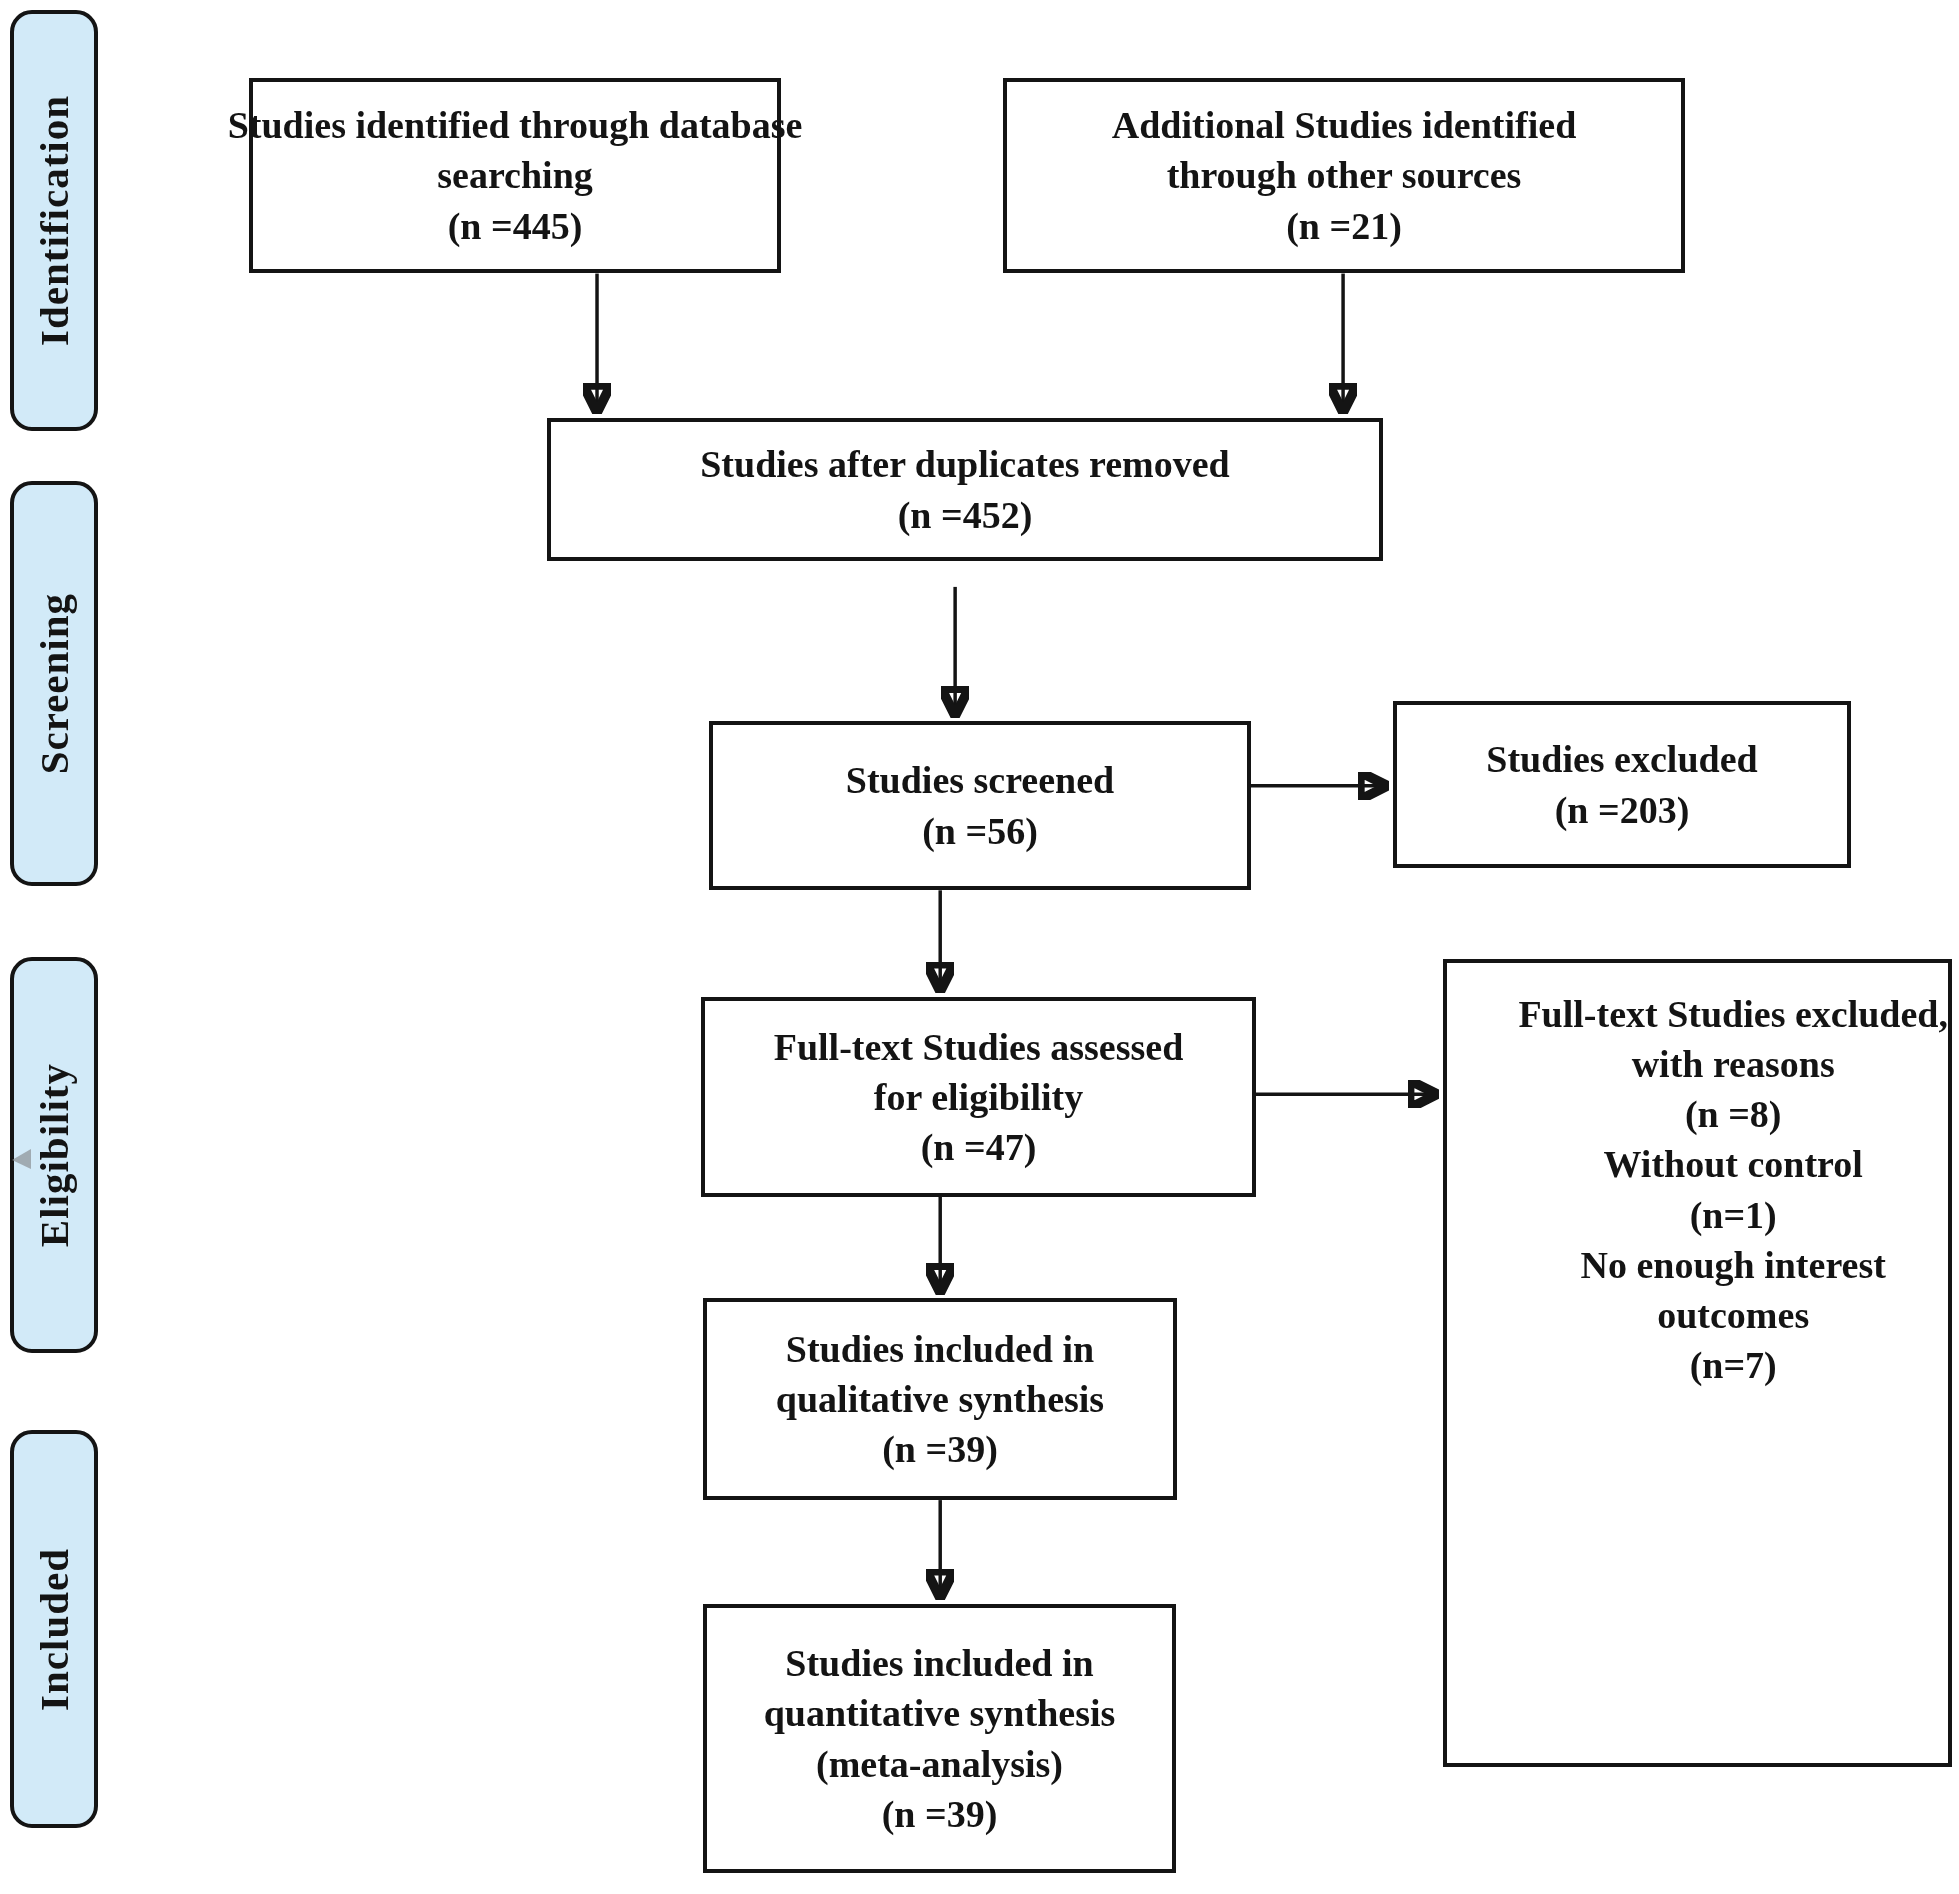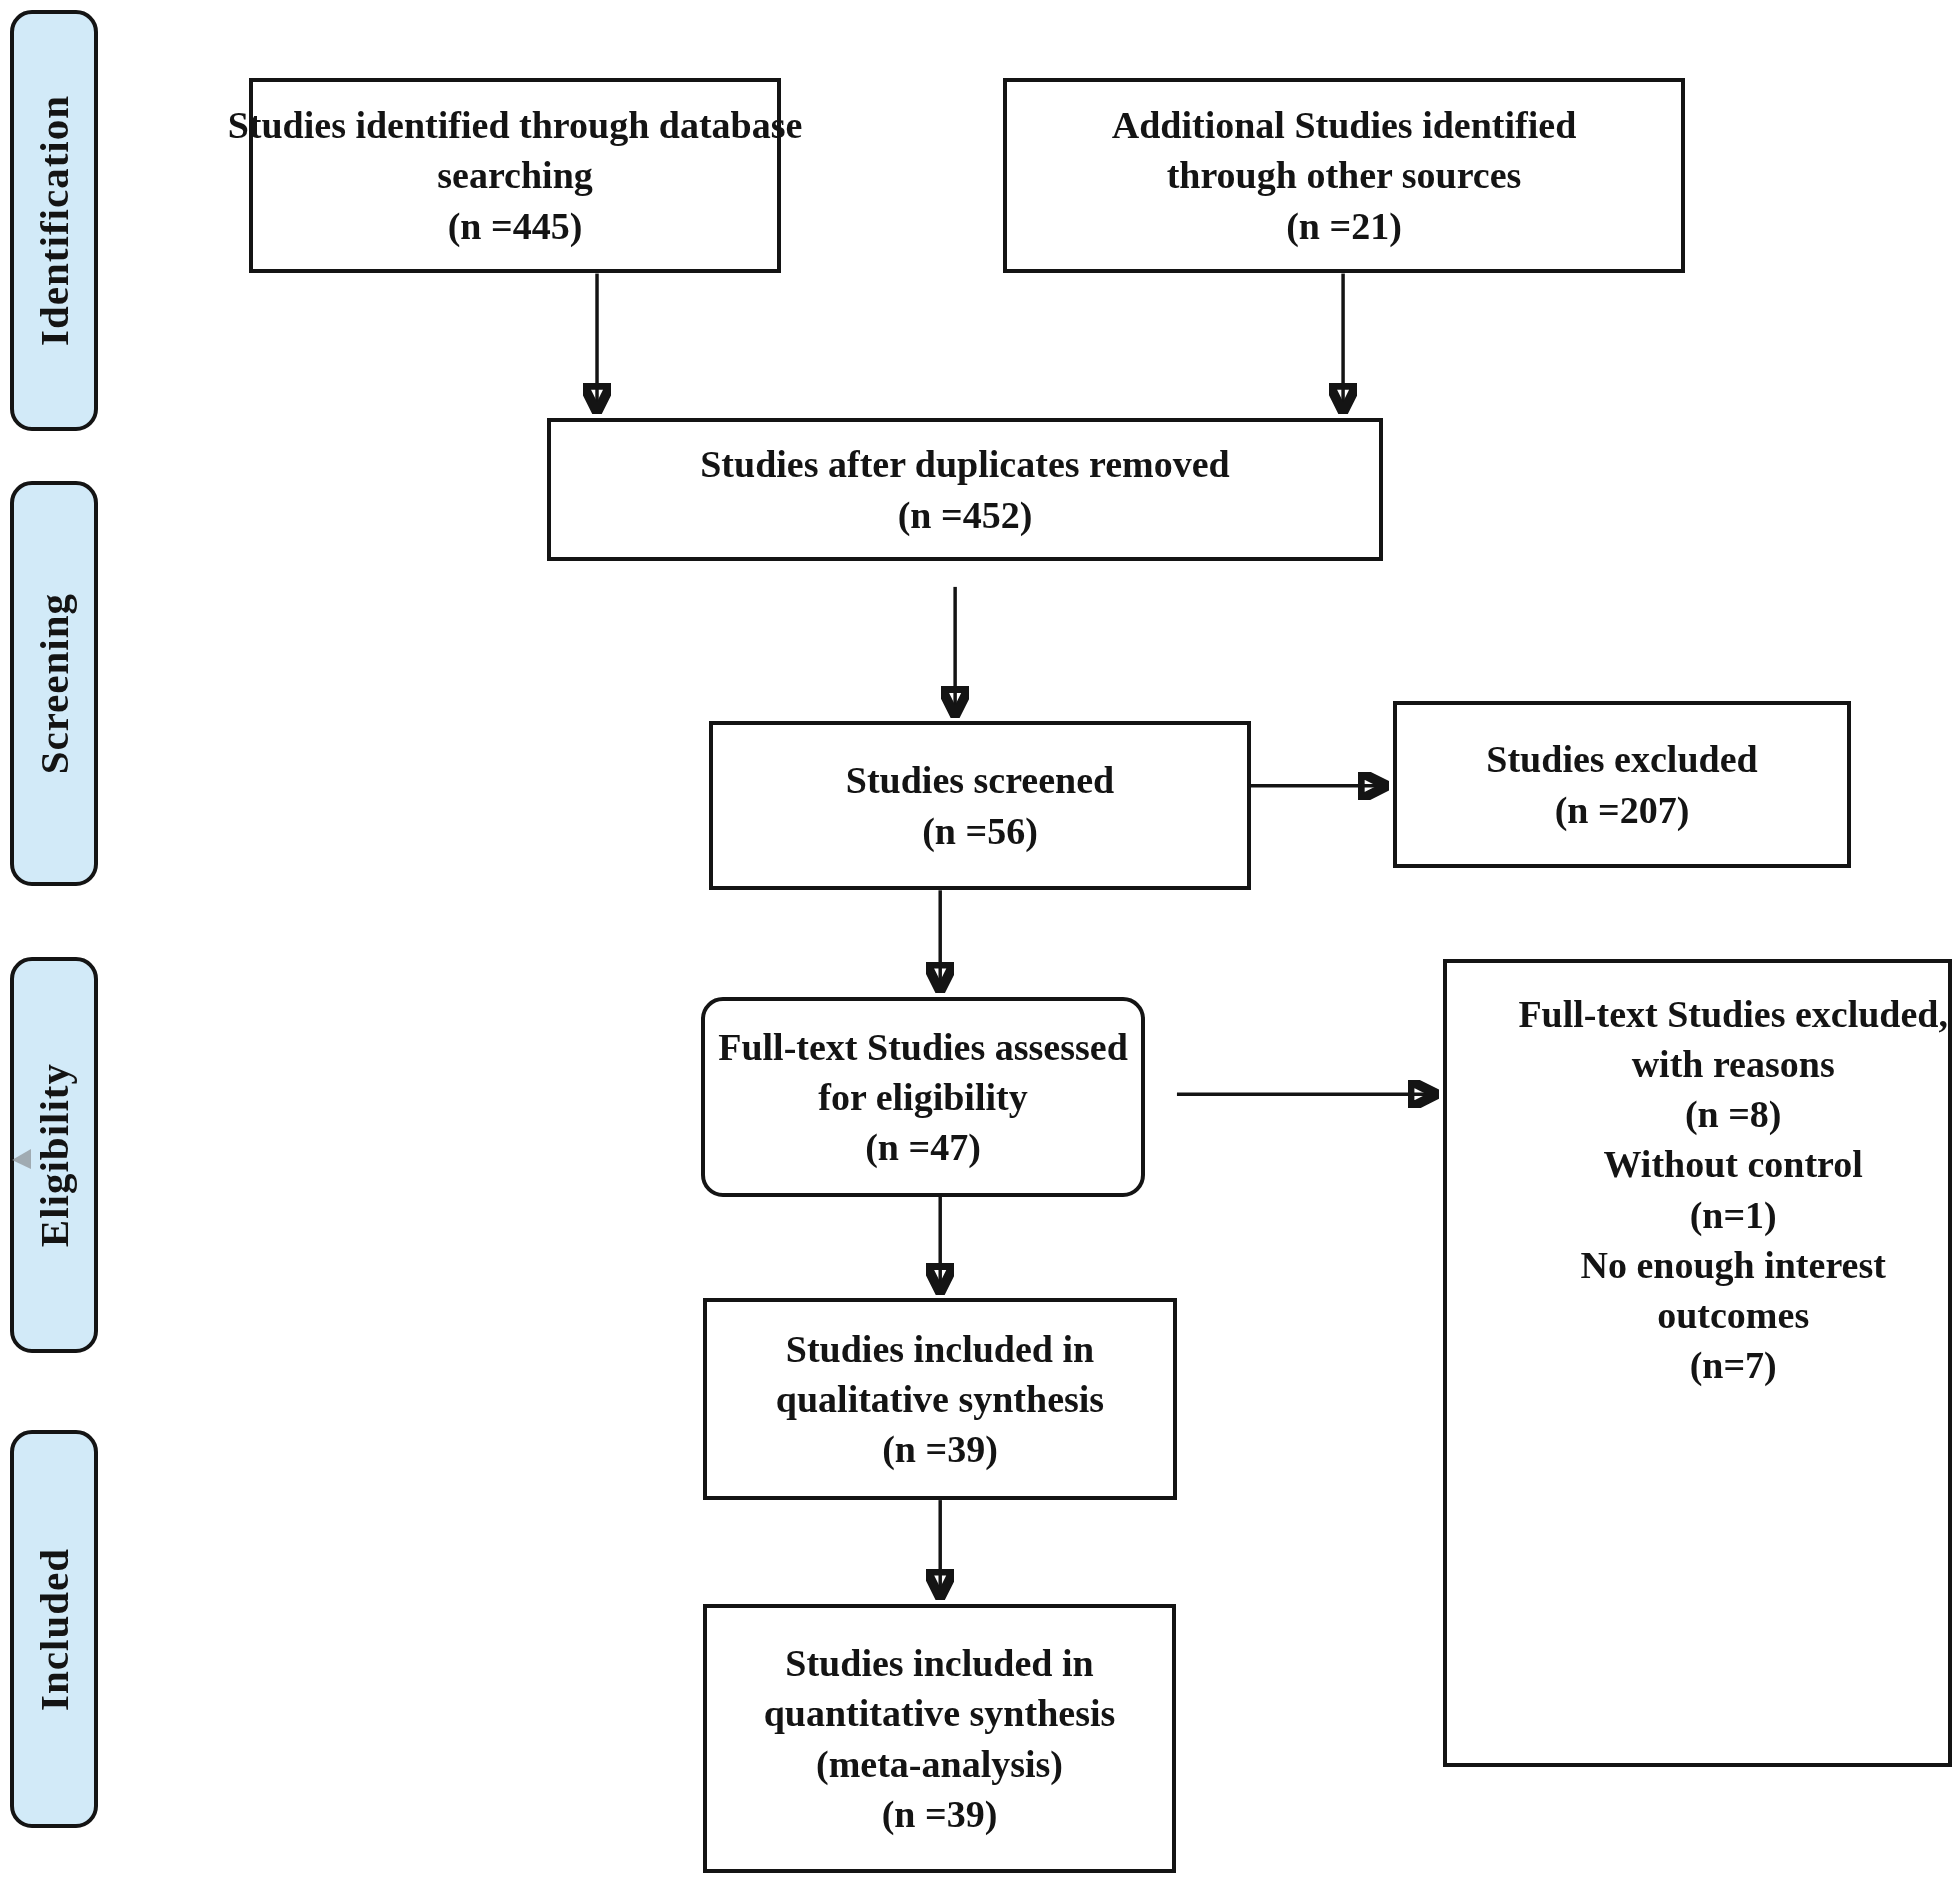--- a/index.html
+++ b/index.html
@@ -115,24 +115,24 @@
 (n =452)</div>
   </div>
 
   <div class="fbox" style="left:709px;top:721px;width:542px;height:169px;">
     <div class="box-text">Studies screened
 (n =56)</div>
   </div>
 
   <div class="fbox" style="left:1393px;top:701px;width:458px;height:167px;">
     <div class="box-text">Studies excluded
-(n =207)</div>
+(n =203)</div>
   </div>
 
-  <div class="fbox" style="left:701px;top:997px;width:444px;height:200px;border-radius:22px;">
+  <div class="fbox" style="left:701px;top:997px;width:555px;height:200px;">
     <div class="box-text">Full-text Studies assessed
 for eligibility
 (n =47)</div>
   </div>
 
   <div class="fbox top-align" style="left:1443px;top:959px;width:509px;height:808px;justify-content:flex-end;">
     <div class="box-text">Full-text Studies excluded,
 with reasons
 (n =8)
 Without control

